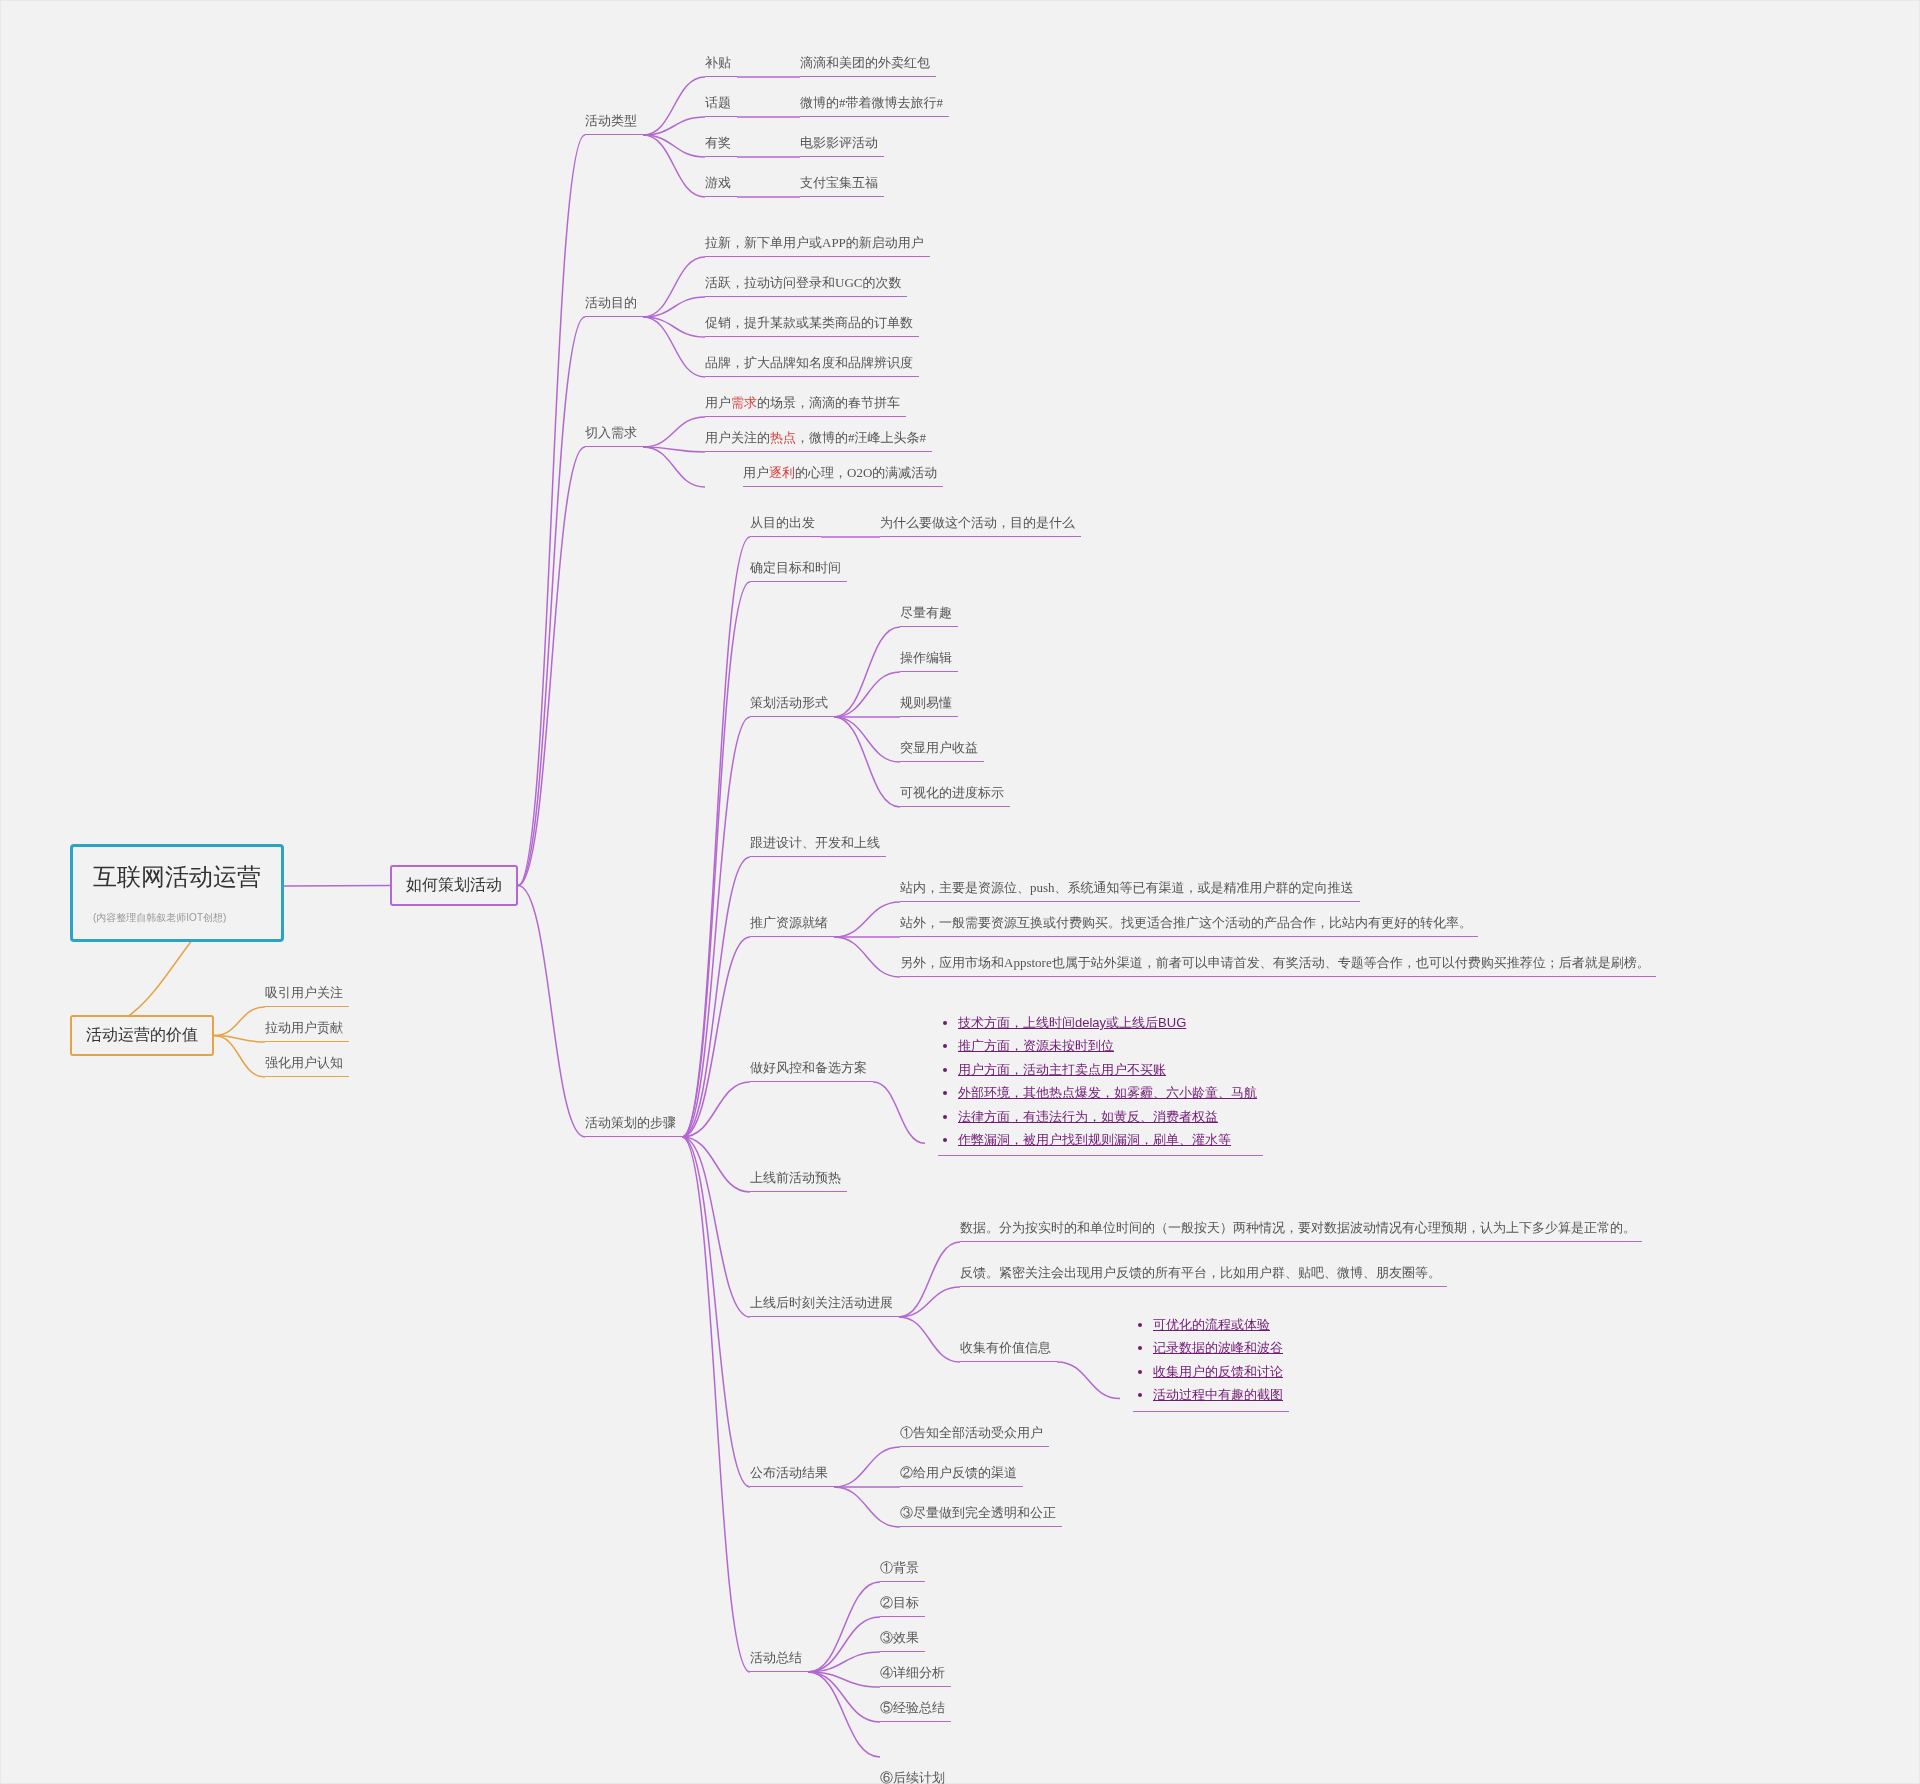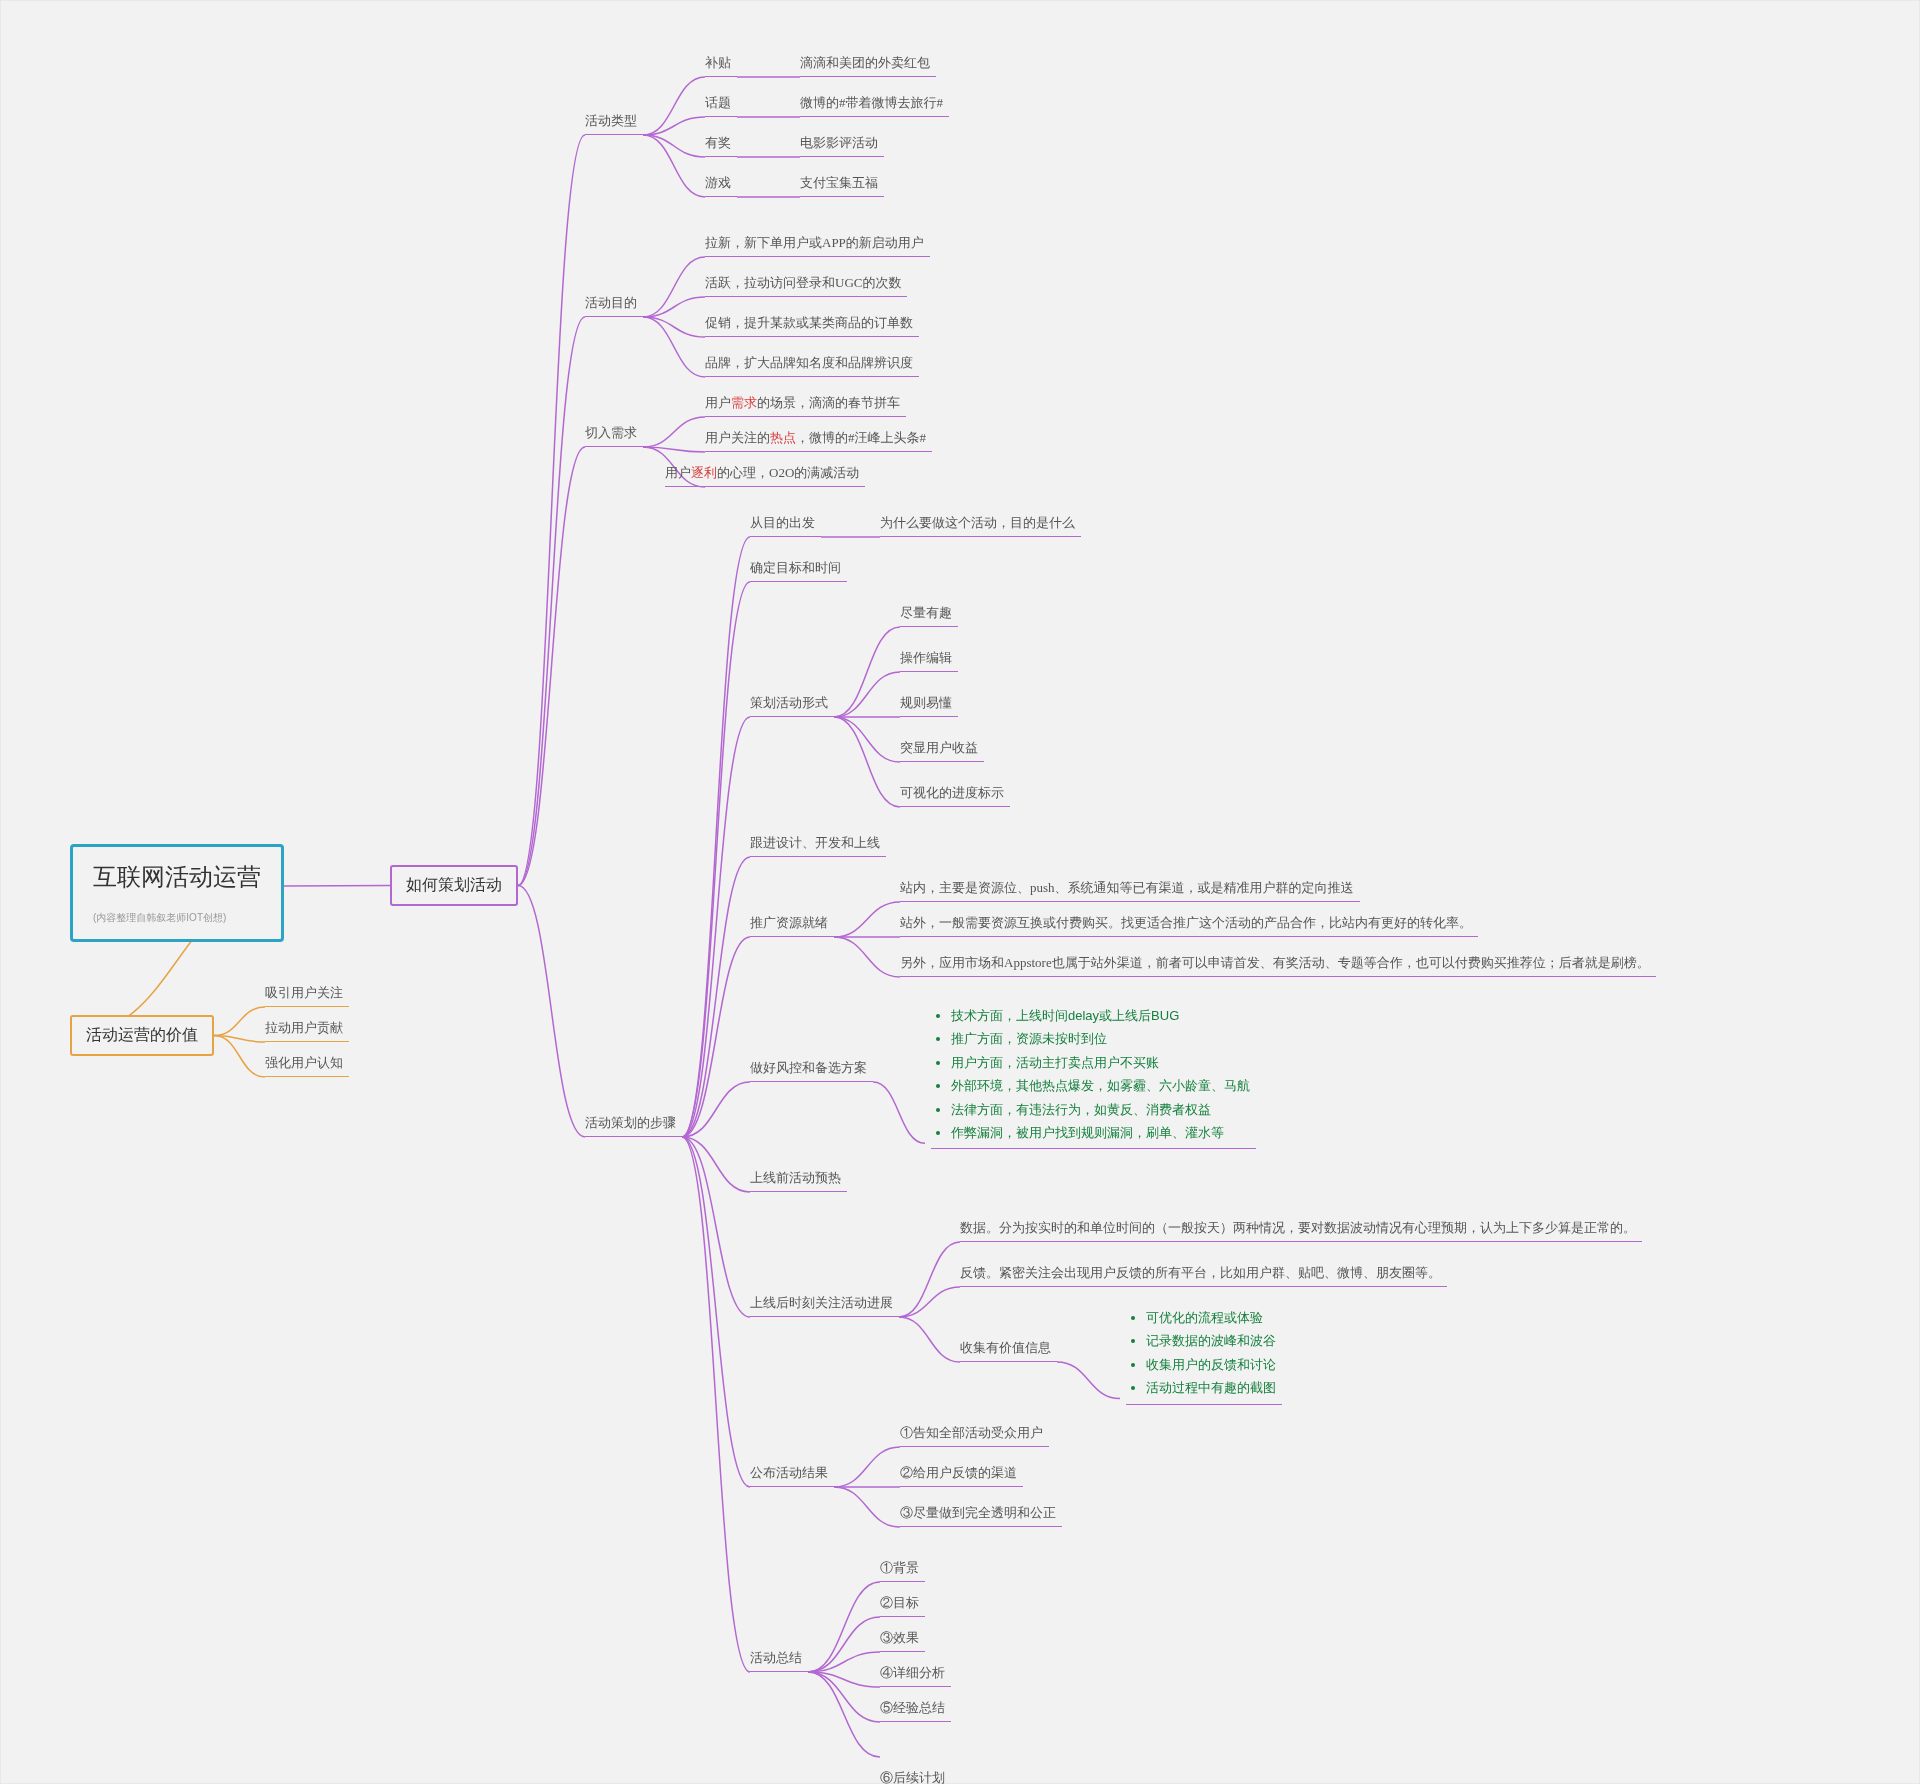--- a/index.html
+++ b/index.html
@@ -50,25 +50,26 @@
   .leaf {
     padding: 4px 6px 4px 0;
     border-bottom: 1.5px solid;
     font-size: 13px;
     color: #555;
   }
   .leaf.purple { border-color: #b367d1; font-family: Liberation Serif, serif; }
   .leaf.orange { border-color: #e6a344; }
   .red { color: #d83c3c; }
   ul.bullets {
-    margin: 6px;
+    margin: 13px;
     padding: 0 6px 4px 20px;
     border-bottom: 1.5px solid #b367d1;
     font-size: 13px;
-    color: #15803d;
+    color: #701a75;
+    text-decoration: underline;
   }
   ul.bullets li { line-height: 1.8; }
   svg.connectors {
     position: absolute;
     left: 0; top: 0;
     width: 1920px;
     height: 1784px;
     pointer-events: none;
   }
 </style>
@@ -167,21 +168,21 @@
 <div id="t3k" class="node leaf purple" style="left:705px; top:170px;">游戏</div>
 <div id="t3v" class="node leaf purple" style="left:800px; top:170px;">支付宝集五福</div>
 
 <div id="p0" class="node leaf purple" style="left:705px; top:230px;">拉新，新下单用户或APP的新启动用户</div>
 <div id="p1" class="node leaf purple" style="left:705px; top:270px;">活跃，拉动访问登录和UGC的次数</div>
 <div id="p2" class="node leaf purple" style="left:705px; top:310px;">促销，提升某款或某类商品的订单数</div>
 <div id="p3" class="node leaf purple" style="left:705px; top:350px;">品牌，扩大品牌知名度和品牌辨识度</div>
 
 <div id="n0" class="node leaf purple" style="left:705px; top:390px;"><span>用户</span><span class="red">需求</span><span>的场景，滴滴的春节拼车</span></div>
 <div id="n1" class="node leaf purple" style="left:705px; top:425px;"><span>用户关注的</span><span class="red">热点</span><span>，微博的#汪峰上头条#</span></div>
-<div id="n2" class="node leaf purple" style="left:665px; top:460px;"><span>用户</span><span class="red">逐利</span><span>的心理，O2O的满减活动</span></div>
+<div id="n2" class="node leaf purple" style="left:743px; top:460px;"><span>用户</span><span class="red">逐利</span><span>的心理，O2O的满减活动</span></div>
 
 <div id="s_goal_k" class="node leaf purple" style="left:750px; top:510px;">从目的出发</div>
 <div id="s_goal_v" class="node leaf purple" style="left:880px; top:510px;">为什么要做这个活动，目的是什么</div>
 <div id="s_target" class="node leaf purple" style="left:750px; top:555px;">确定目标和时间</div>
 
 <div id="s_form" class="node leaf purple" style="left:750px; top:690px;">策划活动形式</div>
 <div id="sf0" class="node leaf purple" style="left:900px; top:600px;">尽量有趣</div>
 <div id="sf1" class="node leaf purple" style="left:900px; top:645px;">操作编辑</div>
 <div id="sf2" class="node leaf purple" style="left:900px; top:690px;">规则易懂</div>
 <div id="sf3" class="node leaf purple" style="left:900px; top:735px;">突显用户收益</div>

